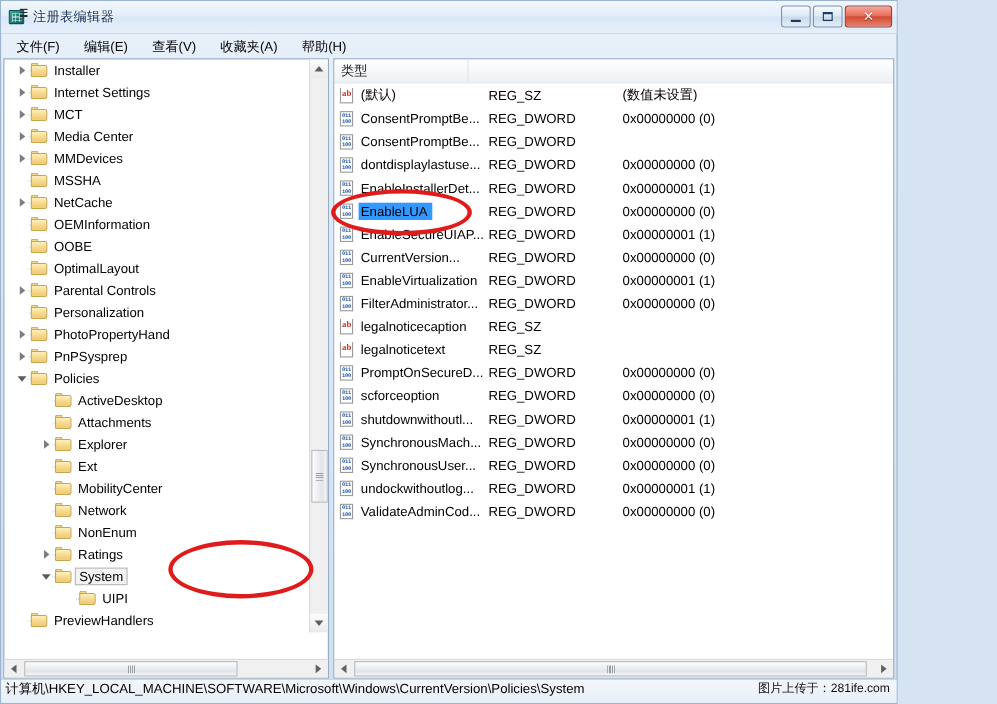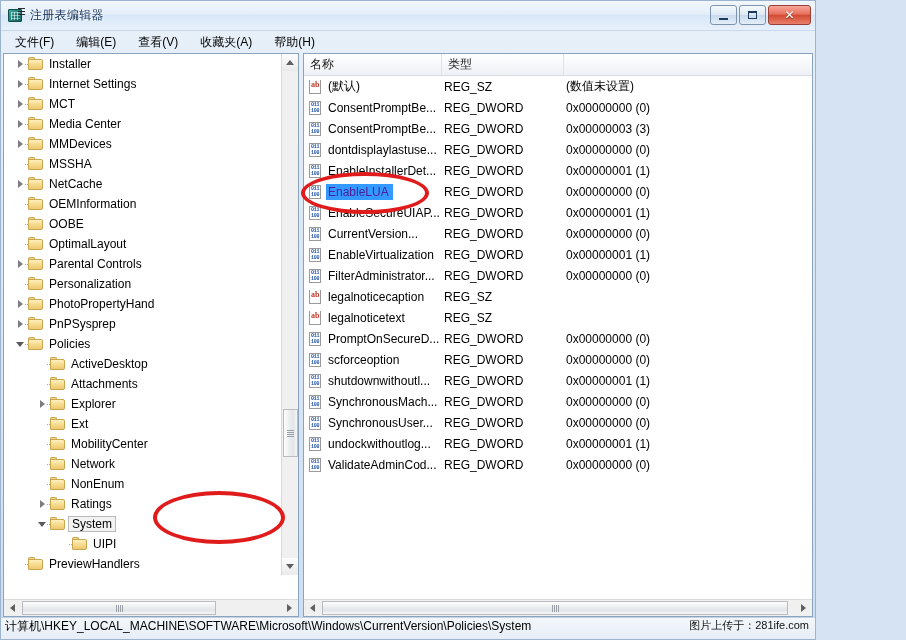--- a/index.html
+++ b/index.html
@@ -260,21 +260,21 @@
     color: #000;
     cursor: default;
     white-space: nowrap;
   }
   .lcell { overflow: hidden; text-overflow: clip; }
   .lcell.c-name { flex: 0 0 138px; display: flex; align-items: center; padding-left: 4px; }
   .lcell.c-type { flex: 0 0 122px; padding-left: 2px; }
   .lcell.c-data { flex: 1 1 auto; padding-left: 2px; }
   .lrow.selected .namechip {
     background: #3399ff;
-    color: #4c1d95;
+    color: #000000;
     padding: 1px 4px 1px 2px;
   }
   .namechip { padding: 1px 2px; }
 
   
   .vicon { width: 15px; height: 14px; margin-right: 3px; position: relative; flex: 0 0 15px; }
   .vicon .sheet {
     position: absolute; left: 1px; top: 0;
     width: 12px; height: 14px;
     background: #fff;
@@ -711,21 +711,20 @@
           <div class="grip-h"></div>
         </div>
         <div class="harrow right">
             <div class="tri-rt"></div>
           </div>
       </div>
     </div>
 
     <div class="pane" id="list-pane">
       <div id="list-header">
-        <div class="hcell c-name">名称</div>
         <div class="hcell c-type">类型</div>
       </div>
       <div id="list-body">
           <div class="lrow">
             <div class="lcell c-name">
               <div class="vicon sz">
                 <div class="sheet"></div>
               </div>
               <span class="namechip">(默认)</span>
             </div>
@@ -743,21 +742,20 @@
             <div class="lcell c-data">0x00000000 (0)</div>
           </div>
           <div class="lrow">
             <div class="lcell c-name">
               <div class="vicon dword">
                 <div class="sheet"></div>
               </div>
               <span class="namechip">ConsentPromptBe...</span>
             </div>
             <div class="lcell c-type">REG_DWORD</div>
-            <div class="lcell c-data">0x00000003 (3)</div>
           </div>
           <div class="lrow">
             <div class="lcell c-name">
               <div class="vicon dword">
                 <div class="sheet"></div>
               </div>
               <span class="namechip">dontdisplaylastuse...</span>
             </div>
             <div class="lcell c-type">REG_DWORD</div>
             <div class="lcell c-data">0x00000000 (0)</div>

